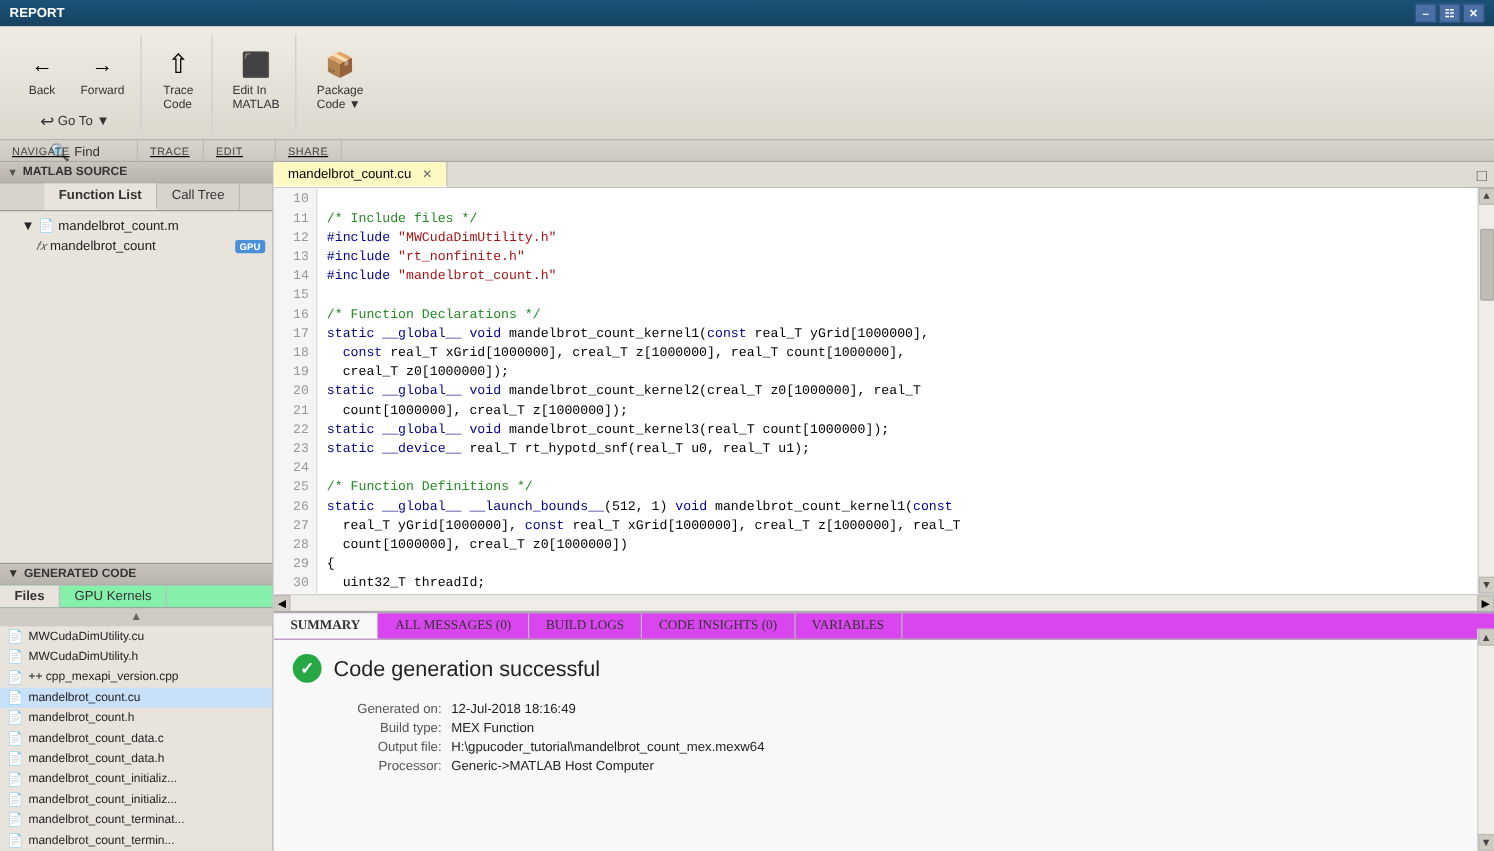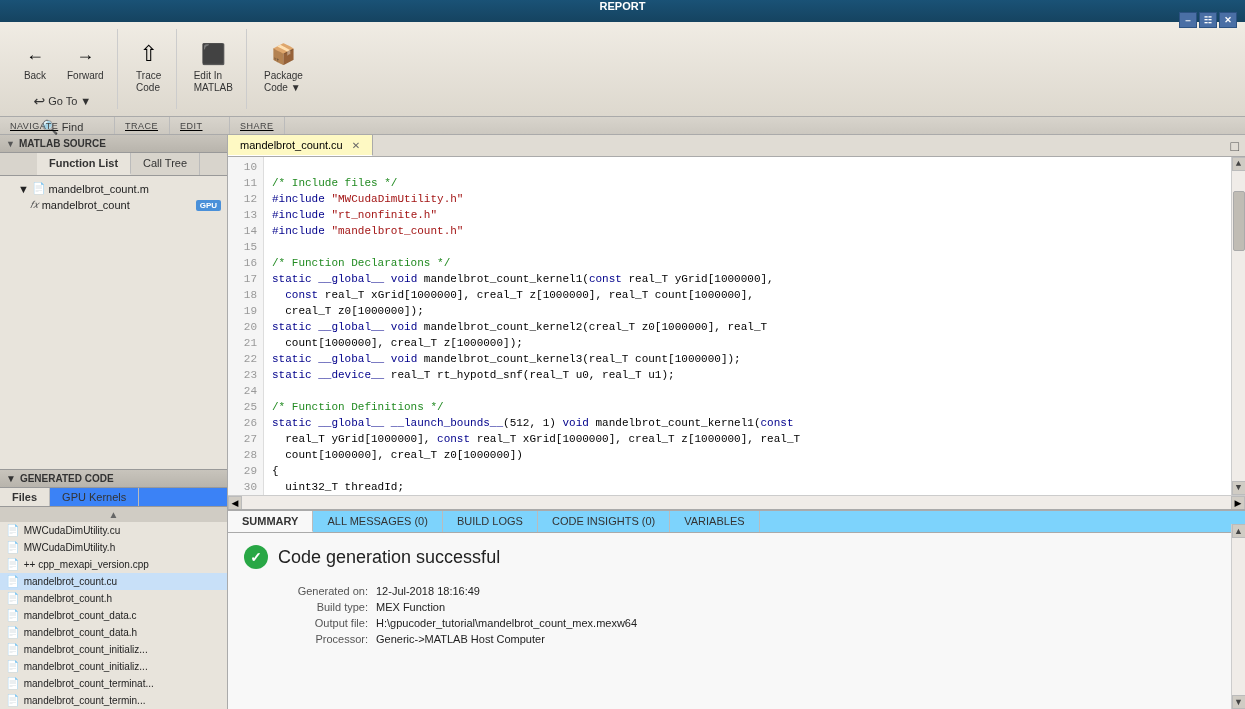--- a/index.html
+++ b/index.html
@@ -8,21 +8,20 @@
     
     .title-bar {
       background: linear-gradient(to bottom, #1a5276, #154360);
       height: 22px;
       display: flex;
       align-items: center;
       padding: 0 8px;
       color: white;
       font-size: 11px;
       font-weight: bold;
-      flex-direction: column;
     }
     .title-bar-buttons {
       margin-left: auto;
       display: flex;
       gap: 2px;
     }
     .title-btn {
       width: 18px; height: 16px;
       background: #4a6fa5;
       border: 1px solid #2c5282;
@@ -186,21 +185,21 @@
       font-weight: bold;
       color: #333;
       border-bottom: 1px solid #999;
       border-top: 1px solid #999;
       display: flex;
       align-items: center;
       gap: 4px;
     }
     .gen-code-tabs {
       display: flex;
-      background: #3b82f6;
+      background: #86efac;
       border-bottom: 1px solid #999;
     }
     .gen-code-tab {
       padding: 3px 12px;
       font-size: 11px;
       cursor: pointer;
       border-right: 1px solid #bbb;
       color: #333;
     }
     .gen-code-tab.active {
@@ -311,22 +310,23 @@
     
     .bottom-panel {
       height: 200px;
       border-top: 2px solid #aaa;
       display: flex;
       flex-direction: column;
       background: #f8f8f8;
     }
     .bottom-tabs {
       display: flex;
-      background: #7dd3fc;
+      background: #d946ef;
       border-bottom: 1px solid #aaa;
+      font-family: Liberation Serif, serif;
     }
     .bottom-tab {
       padding: 4px 14px;
       font-size: 11px;
       cursor: pointer;
       color: #333;
       border-right: 1px solid #bbb;
     }
     .bottom-tab.active {
       background: #f8f8f8;

